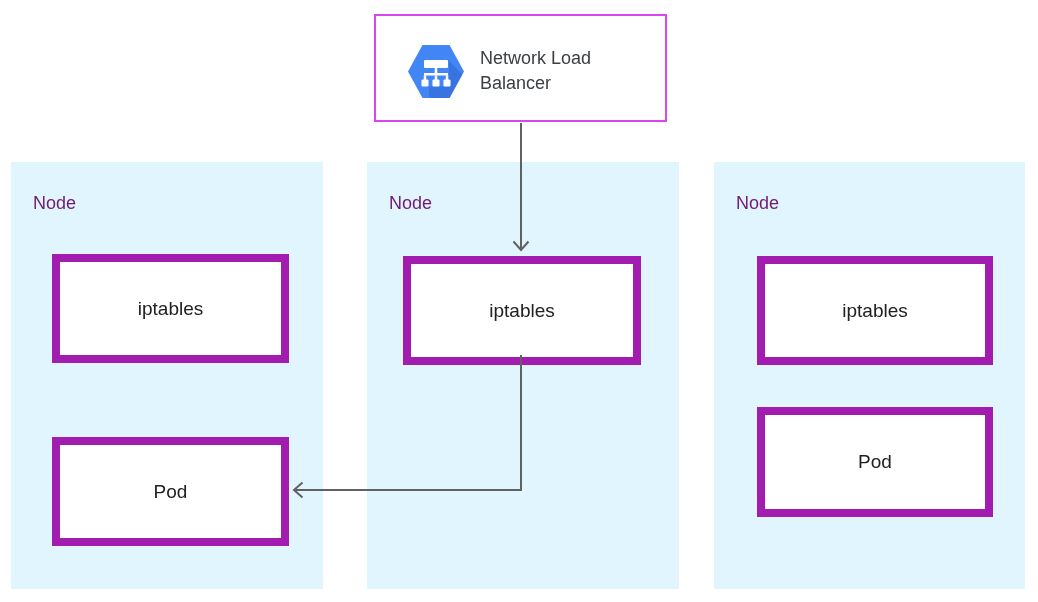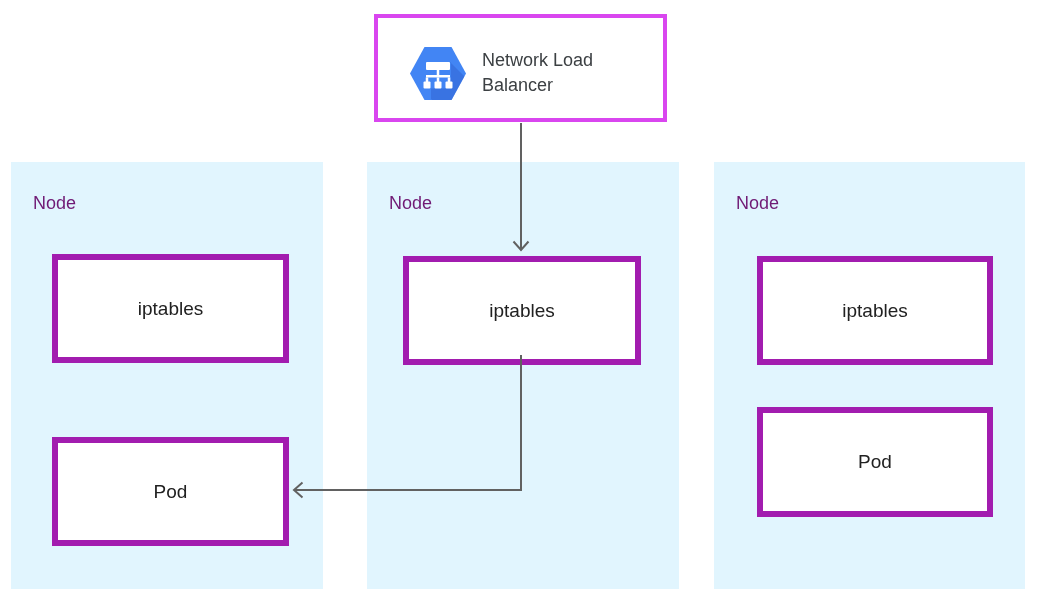--- a/index.html
+++ b/index.html
@@ -16,21 +16,21 @@
     overflow: hidden;
   }
   
   .lb-box {
     position: absolute;
     left: 374px;
     top: 14px;
     width: 293px;
     height: 108px;
     background: #ffffff;
-    border: 4px solid #d946ef;
+    border: 2px solid #d946ef;
     box-sizing: border-box;
   }
   .lb-icon {
     position: absolute;
     left: 32px;
     top: 29px;
     width: 56px;
     height: 53px;
   }
   .lb-label {
@@ -53,21 +53,21 @@
     position: absolute;
     left: 22px;
     top: 31px;
     font-size: 18px;
     color: #701a75;
   }
   
   .inner-box {
     position: absolute;
     background: #ffffff;
-    border: 6px solid #a21caf;
+    border: 8px solid #a21caf;
     box-sizing: border-box;
     display: flex;
     align-items: center;
     justify-content: center;
   }
   .inner-box span {
     font-size: 19px;
     color: #212121;
   }
   

